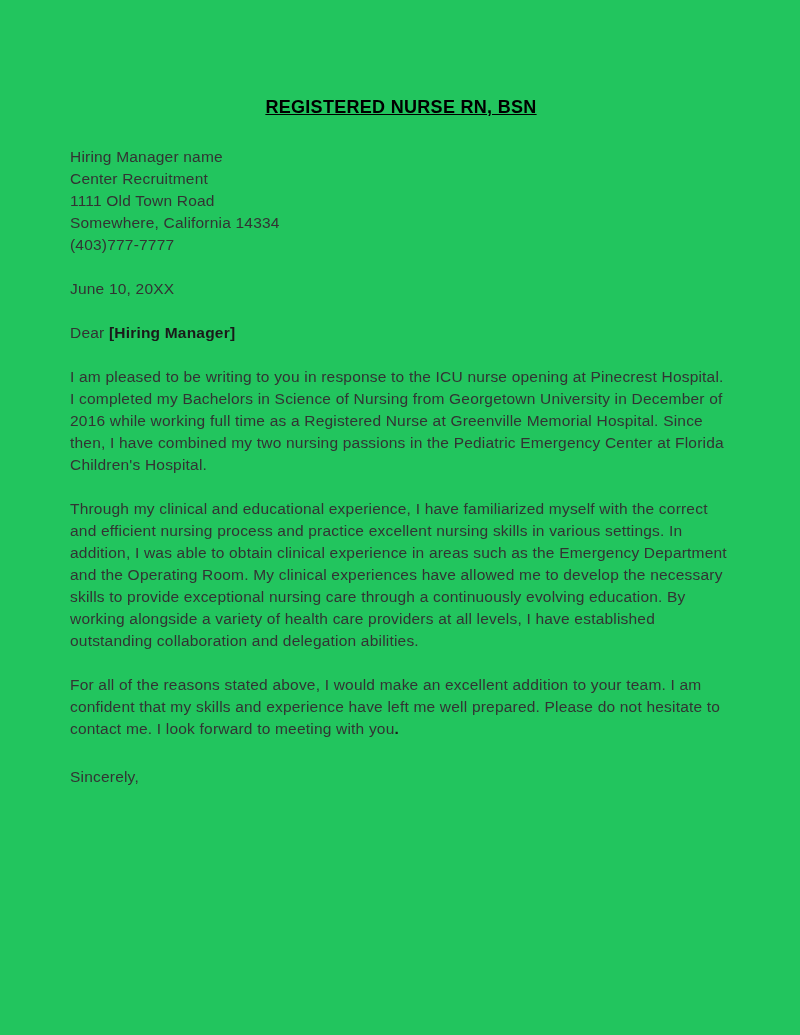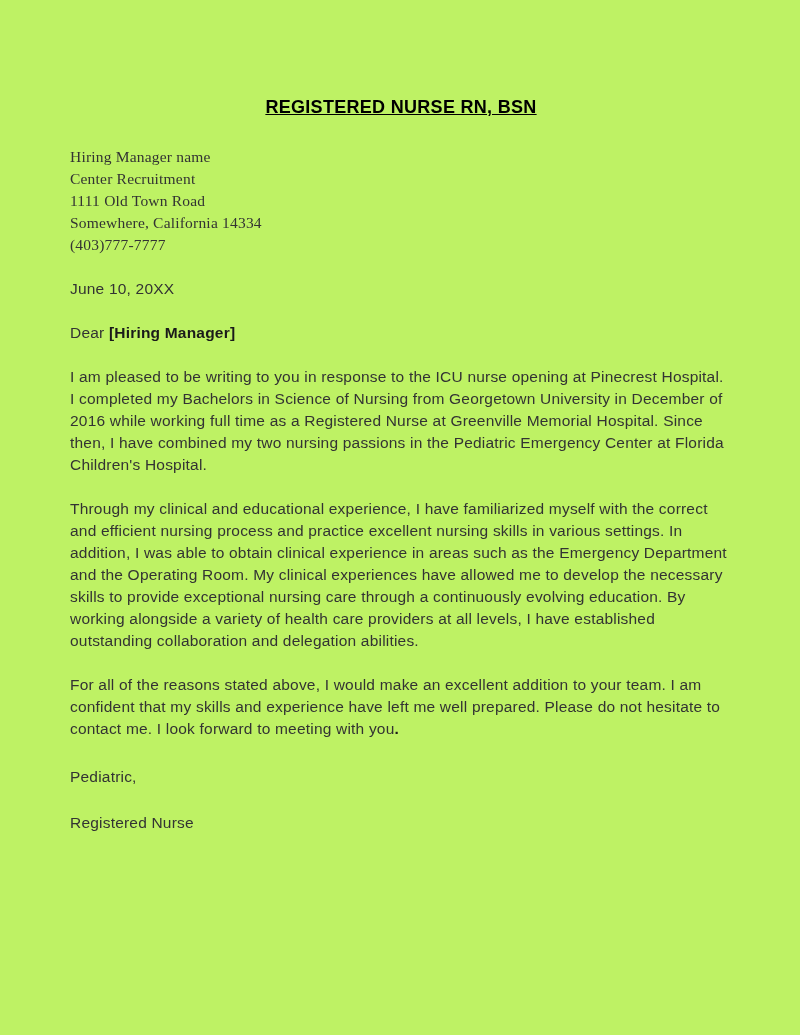--- a/index.html
+++ b/index.html
@@ -10,21 +10,21 @@
   body {
     width: 800px;
     height: 1035px;
     overflow: hidden;
   }
   .page {
     box-sizing: border-box;
     width: 800px;
     height: 1035px;
     padding: 70px 68px 0 70px;
-    background: #bef264;
+    background: #22c55e;
     font-family: "Liberation Sans", "DejaVu Sans", sans-serif;
     font-size: 15.5px;
     line-height: 22px;
     letter-spacing: 0.2px;
     color: #333333;
   }
   .title {
     margin: 27px 0 28px 0;
     text-align: center;
     font-size: 18px;
@@ -32,21 +32,20 @@
     font-weight: bold;
     letter-spacing: 0.3px;
     color: #000000;
     text-decoration: underline;
   }
   .block {
     margin: 22px 0;
   }
   .address {
     margin-top: 10px;
-    font-family: Liberation Serif, serif;
   }
   .address div {
     margin: 0;
   }
   .bold {
     font-weight: bold;
     color: #1a1a1a;
   }
   .closing {
     margin-top: 26px;
@@ -73,17 +72,16 @@
   <p class="block">June 10, 20XX</p>
 
   <p class="block"><span>Dear </span><span class="bold">[Hiring Manager]</span></p>
 
   <p class="block">I am pleased to be writing to you in response to the ICU nurse opening at Pinecrest Hospital. I completed my Bachelors in Science of Nursing from Georgetown University in December of 2016 while working full time as a Registered Nurse at Greenville Memorial Hospital. Since then, I have combined my two nursing passions in the Pediatric Emergency Center at Florida Children's Hospital.</p>
 
   <p class="block">Through my clinical and educational experience, I have familiarized myself with the correct and efficient nursing process and practice excellent nursing skills in various settings. In addition, I was able to obtain clinical experience in areas such as the Emergency Department and the Operating Room.  My clinical experiences have allowed me to develop the necessary skills to provide exceptional nursing care through a continuously evolving education. By working alongside a variety of health care providers at all levels, I have established outstanding collaboration and delegation abilities.</p>
 
   <p class="block"><span>For all of the reasons stated above, I would make an excellent addition to your team. I am confident that my skills and experience have left me well prepared. Please do not hesitate to contact me. I look forward to meeting with you</span><span class="bold">.</span></p>
 
-  <p class="block closing">Pediatric,</p>
+  <p class="block closing">Sincerely,</p>
 
-  <p class="block signature">Registered Nurse</p>
 
 </div>
 
 </body></html>

